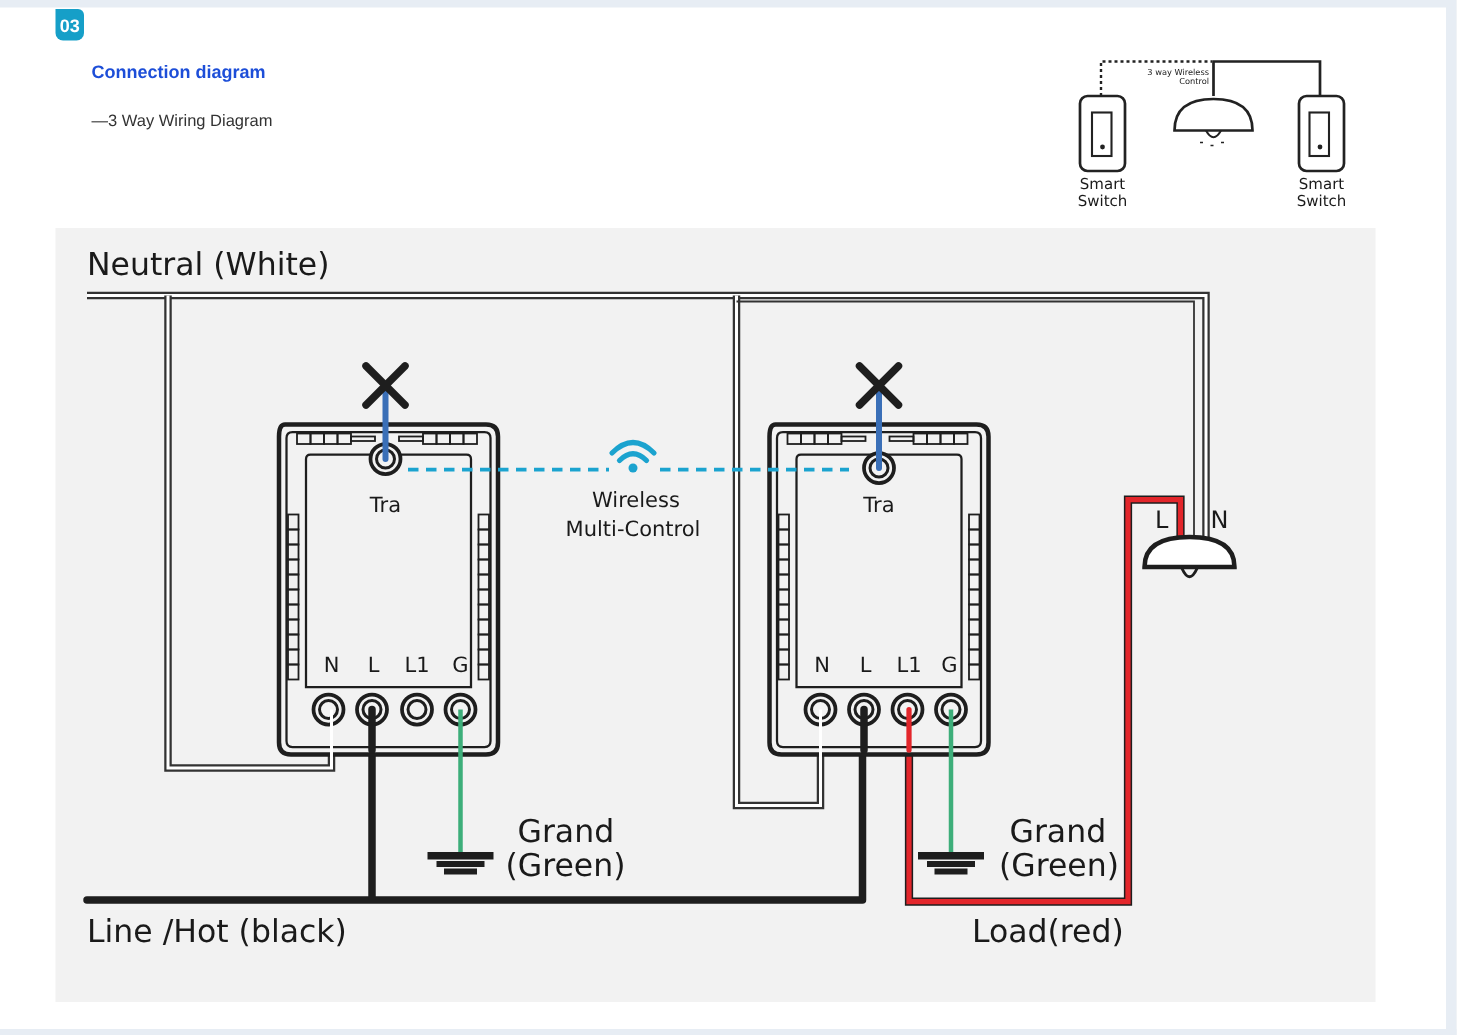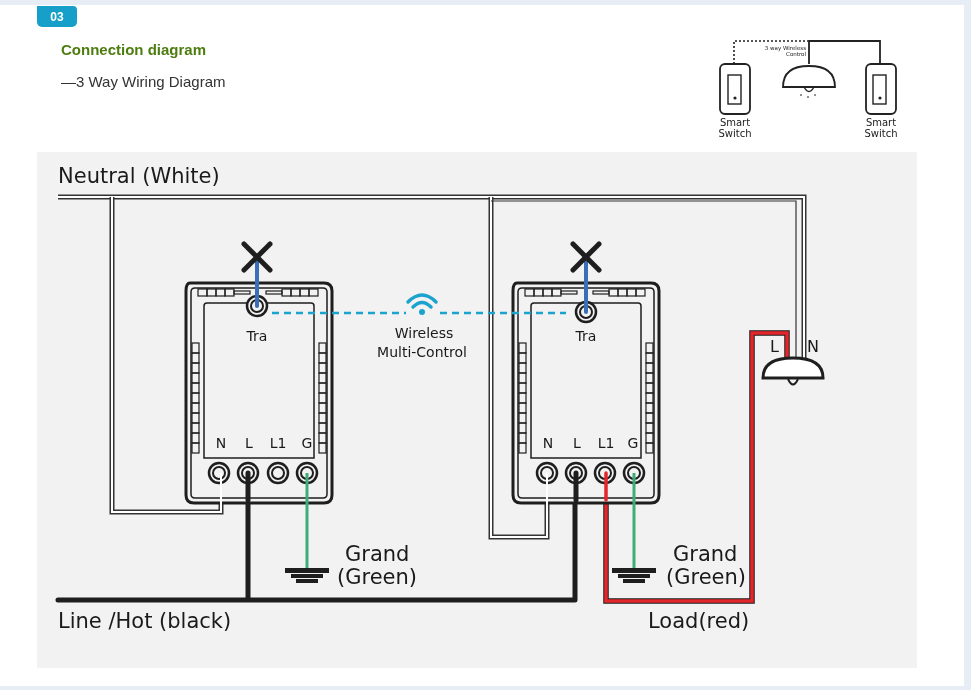--- a/index.html
+++ b/index.html
@@ -5,28 +5,28 @@
   html, body { margin: 0; padding: 0; }
   body {
     width: 971px; height: 690px; position: relative; overflow: hidden;
     background: #ffffff;
     font-family: "Liberation Sans", sans-serif;
   }
   .top-rule { position: absolute; left: 0; top: 0; width: 966px; height: 5px; background: #e7edf4; }
   .right-rule { position: absolute; left: 964px; top: 0; width: 7px; height: 690px; background: #e7edf4; }
   .bottom-rule { position: absolute; left: 0; top: 686px; width: 971px; height: 4px; background: #e7edf4; }
   .badge {
-    position: absolute; left: 37px; top: 6px; width: 40px; height: 21px;
+    position: absolute; left: 37px; top: 6px; width: 19px; height: 21px;
     background: #169fc8; color: #fff; font-weight: bold; font-size: 12px;
     border-radius: 0 0 5px 5px / 0 0 5px 5px;
     border-top-right-radius: 4px;
     display: flex; align-items: center; justify-content: center;
   }
-  .title { position: absolute; left: 61px; top: 41px; font-size: 15px; font-weight: bold; color: #4d7c0f; }
-  .subtitle { position: absolute; left: 61px; top: 70px; font-size: 15px; color: #333; line-height: 23px; }
+  .title { position: absolute; left: 61px; top: 41px; font-size: 12px; font-weight: bold; color: #1d4ed8; }
+  .subtitle { position: absolute; left: 61px; top: 70px; font-size: 11px; color: #333; line-height: 23px; }
   .subtitle div { white-space: pre; }
   .mini { position: absolute; left: 690px; top: 30px; }
   .panel { position: absolute; left: 37px; top: 152px; width: 880px; height: 516px; background: #f2f2f2; }
   svg.diagram { position: absolute; left: 0; top: 0; }
   .lbl { font-family: "DejaVu Sans", sans-serif; fill: #1a1a1a; }
 </style>
 </head>
 <body>
 
 <div class="top-rule"></div>

